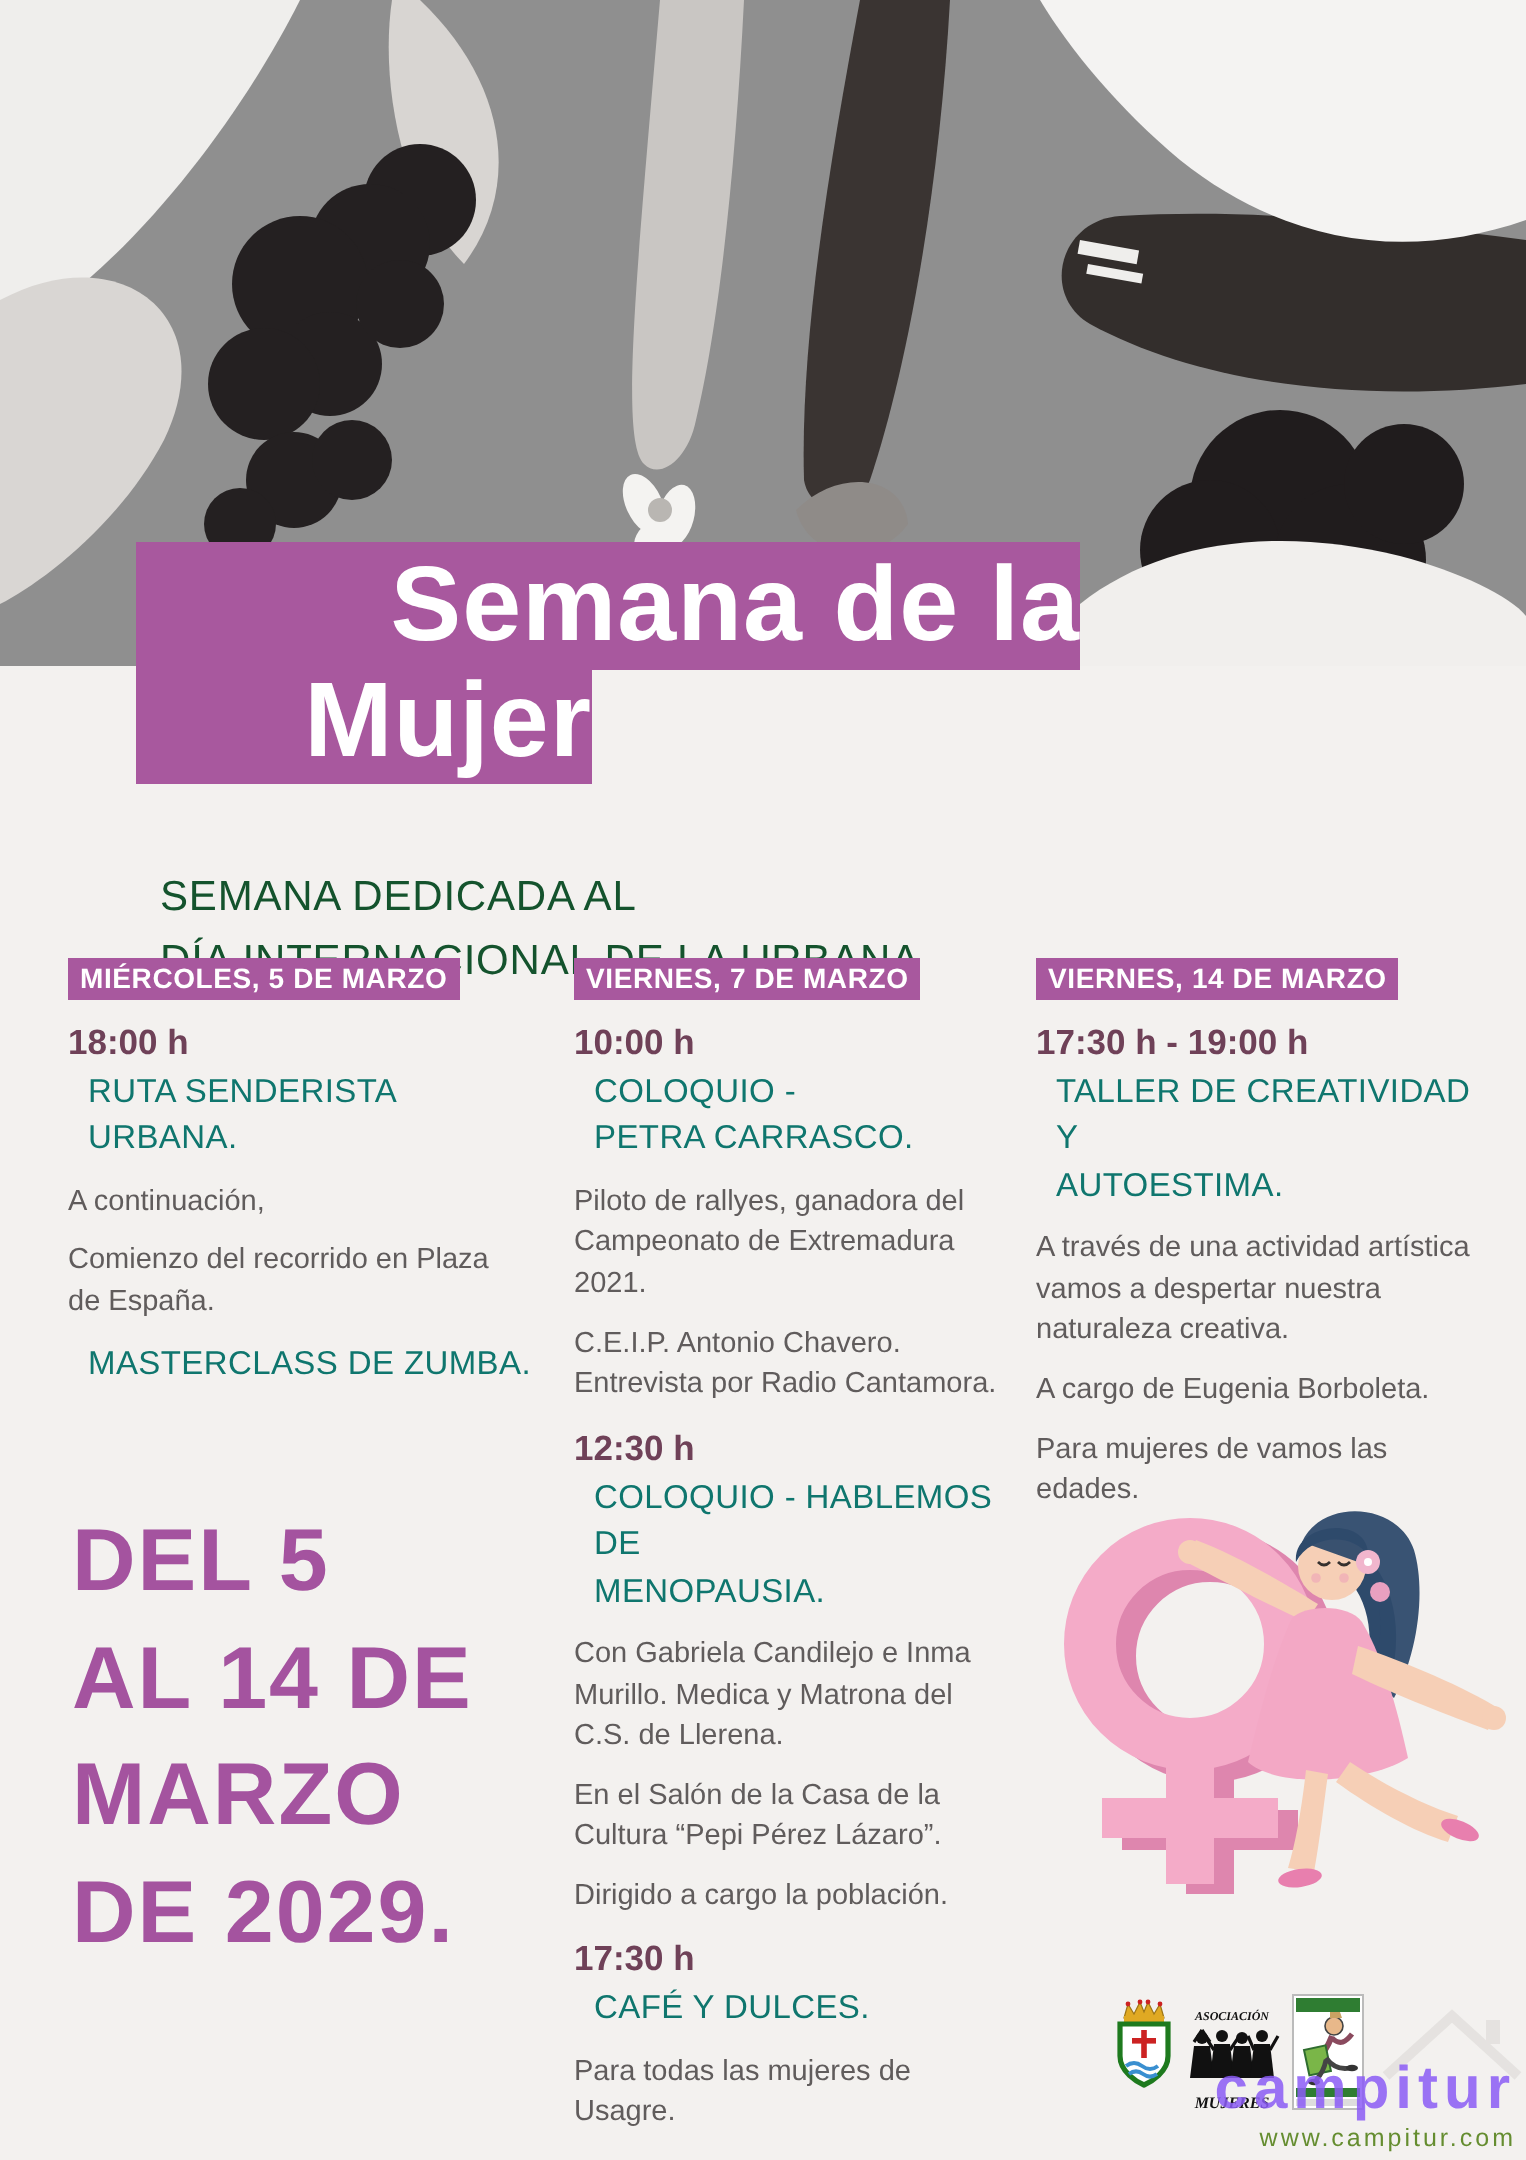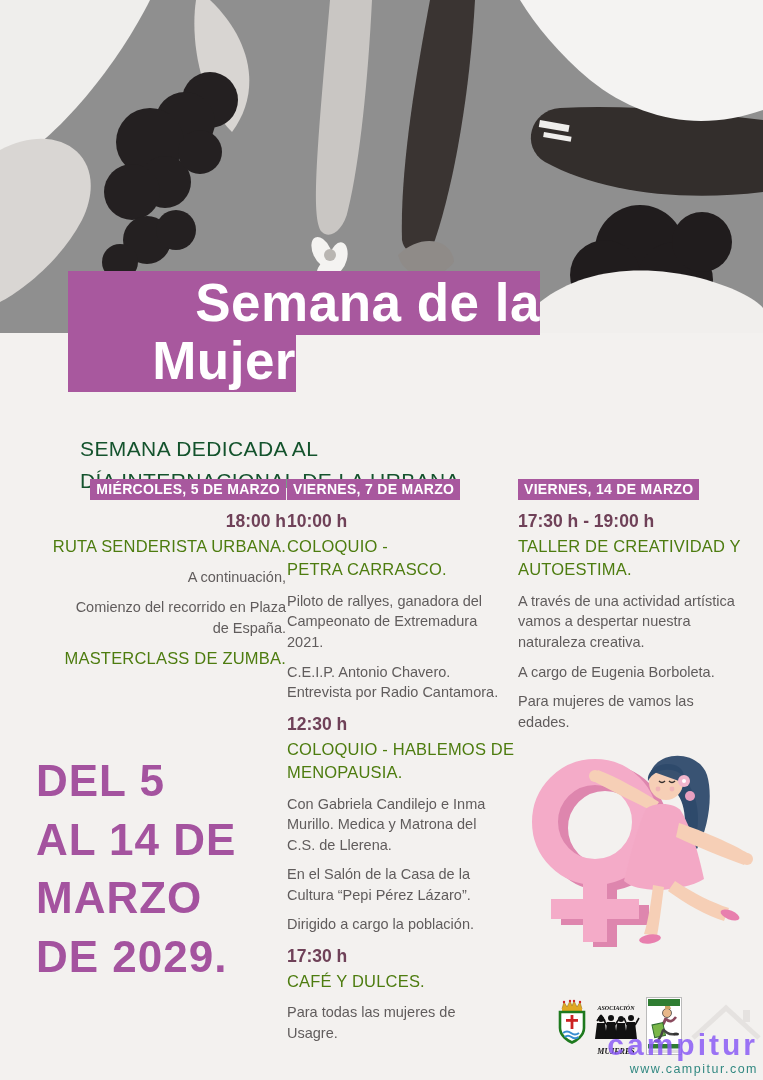--- a/index.html
+++ b/index.html
@@ -10,43 +10,43 @@
   
   .banner-line{position:absolute;background:#a8589e;color:#ffffff;font-weight:800;
                font-size:53px;letter-spacing:.5px;padding-left:22px;box-sizing:border-box;text-align:right;}
   .banner-1{left:68px;top:271px;width:472px;height:64px;line-height:64px;}
   .banner-2{left:68px;top:335px;width:228px;height:57px;line-height:52px;}
   
   .subtitle{position:absolute;left:80px;top:413px;font-size:21px;line-height:1.5;
             color:#14532d;letter-spacing:.4px;margin-top:20px;}
   
   .col{position:absolute;top:479px;}
-  .col-1{left:34px;width:252px;text-align:right;}
+  .col-1{left:34px;width:252px;}
   .col-2{left:287px;width:228px;}
   .col-3{left:518px;width:232px;}
   .colhead{display:inline-block;background:#a8589e;color:#ffffff;font-size:14px;
            font-weight:700;padding:2px 6px 3px;letter-spacing:.3px;}
   .time{font-size:17.5px;font-weight:700;color:#6f4158;margin:11px 0 3px;}
-  .event{font-size:16.5px;color:#4d7c0f;margin:3px 0 9px;line-height:1.42;
+  .event{font-size:16.5px;color:#0f766e;margin:3px 10px 9px;line-height:1.42;
          white-space:pre-line;letter-spacing:.2px;}
   .body-text{font-size:14.5px;color:#605c5c;margin:9px 0;line-height:1.42;white-space:pre-line;}
   
   .date-block{position:absolute;left:36px;top:752px;font-size:44px;font-weight:800;
               color:#a4539f;line-height:1.33;letter-spacing:1px;}
   
   .illustration{position:absolute;left:503px;top:731px;width:257px;height:234px;}
   
   .crest{position:absolute;left:556px;top:999px;width:32px;height:46px;}
   .asoc{position:absolute;left:592px;top:1003px;width:48px;height:54px;}
   .school{position:absolute;left:646px;top:997px;width:36px;height:58px;}
   
   .watermark{position:absolute;right:5px;bottom:4px;text-align:right;z-index:5;}
   .wm-name{font-size:30px;font-weight:700;letter-spacing:3px;line-height:1;
            color:#8b5cf6;opacity:.85;}
-  .wm-url{font-size:12.5px;letter-spacing:1.5px;color:#0f766e;opacity:.85;margin-top:2px;}
+  .wm-url{font-size:12.5px;letter-spacing:1.5px;color:#4d7c0f;opacity:.85;margin-top:2px;}
   .wm-house{position:absolute;right:2px;bottom:40px;opacity:.5;}
 </style>
 </head>
 <body>
 
 <div class="poster">
 
   <svg class="photo" viewBox="0 0 763 333" preserveAspectRatio="none">
     <rect width="763" height="333" fill="#8f8f8f"></rect>
     <path d="M0,0 L150,0 C120,60 60,140 0,170 Z" fill="#efeeec"></path>

